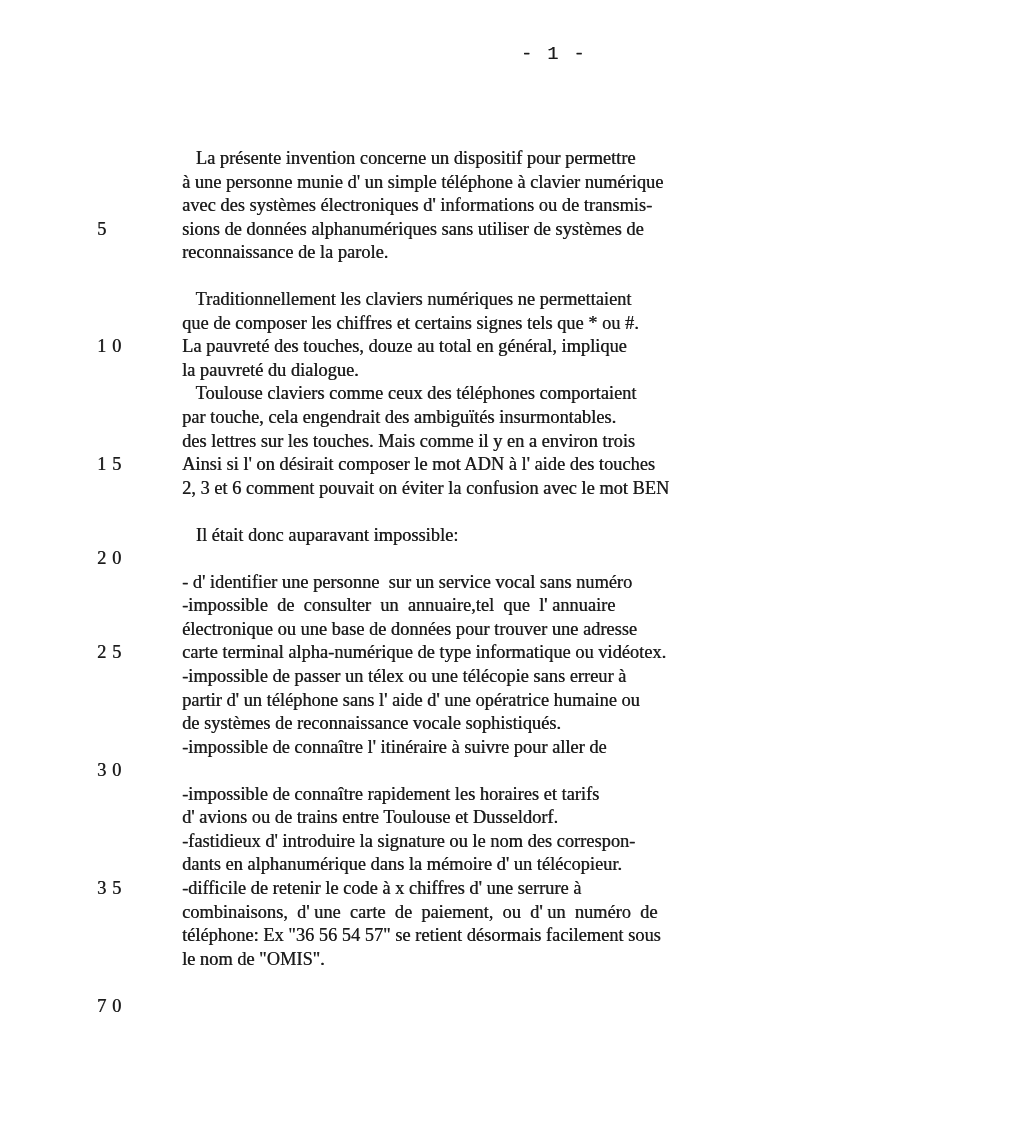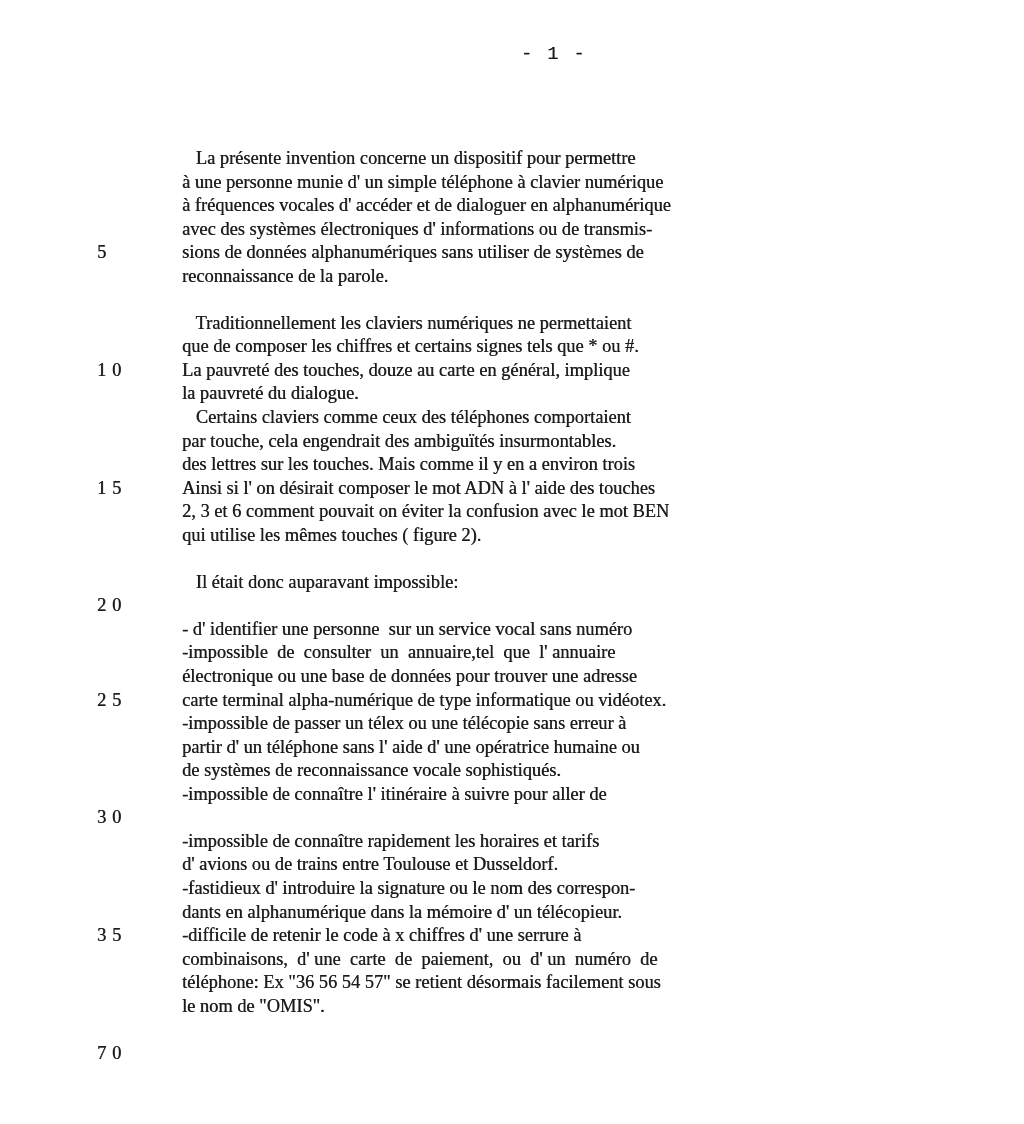--- a/index.html
+++ b/index.html
@@ -52,35 +52,33 @@
   }
 </style>
 </head>
 <body>
 
 <div class="page">
   <div class="page-number">- 1 -</div>
   <div class="text-body">
       <div class="line"><span class="ltext">   La présente invention concerne un dispositif pour permettre</span></div>
       <div class="line"><span class="ltext">à une personne munie d' un simple téléphone à clavier numérique</span></div>
-      <div class="line"><span class="ltext">à fréquences vocales d' accéder et de dialoguer en alphanumérique</span></div>
       <div class="line"><span class="ltext">avec des systèmes électroniques d' informations ou de transmis-</span></div>
       <div class="line"><span class="lnum">5</span><span class="ltext">sions de données alphanumériques sans utiliser de systèmes de</span></div>
       <div class="line"><span class="ltext">reconnaissance de la parole.</span></div>
       <div class="line"><span class="ltext"></span></div>
       <div class="line"><span class="ltext">   Traditionnellement les claviers numériques ne permettaient</span></div>
       <div class="line"><span class="ltext">que de composer les chiffres et certains signes tels que * ou #.</span></div>
-      <div class="line"><span class="lnum">10</span><span class="ltext">La pauvreté des touches, douze au carte en général, implique</span></div>
+      <div class="line"><span class="lnum">10</span><span class="ltext">La pauvreté des touches, douze au total en général, implique</span></div>
       <div class="line"><span class="ltext">la pauvreté du dialogue.</span></div>
-      <div class="line"><span class="ltext">   Certains claviers comme ceux des téléphones comportaient</span></div>
+      <div class="line"><span class="ltext">   Toulouse claviers comme ceux des téléphones comportaient</span></div>
       <div class="line"><span class="ltext">par touche, cela engendrait des ambiguïtés insurmontables.</span></div>
       <div class="line"><span class="ltext">des lettres sur les touches. Mais comme il y en a environ trois</span></div>
       <div class="line"><span class="lnum">15</span><span class="ltext">Ainsi si l' on désirait composer le mot ADN à l' aide des touches</span></div>
       <div class="line"><span class="ltext">2, 3 et 6 comment pouvait on éviter la confusion avec le mot BEN</span></div>
-      <div class="line"><span class="ltext">qui utilise les mêmes touches ( figure 2).</span></div>
       <div class="line"><span class="ltext"></span></div>
       <div class="line"><span class="ltext">   Il était donc auparavant impossible:</span></div>
       <div class="line"><span class="lnum">20</span><span class="ltext"></span></div>
       <div class="line"><span class="ltext">- d' identifier une personne  sur un service vocal sans numéro</span></div>
       <div class="line"><span class="ltext">-impossible  de  consulter  un  annuaire,tel  que  l' annuaire</span></div>
       <div class="line"><span class="ltext">électronique ou une base de données pour trouver une adresse</span></div>
       <div class="line"><span class="lnum">25</span><span class="ltext">carte terminal alpha-numérique de type informatique ou vidéotex.</span></div>
       <div class="line"><span class="ltext">-impossible de passer un télex ou une télécopie sans erreur à</span></div>
       <div class="line"><span class="ltext">partir d' un téléphone sans l' aide d' une opératrice humaine ou</span></div>
       <div class="line"><span class="ltext">de systèmes de reconnaissance vocale sophistiqués.</span></div>

